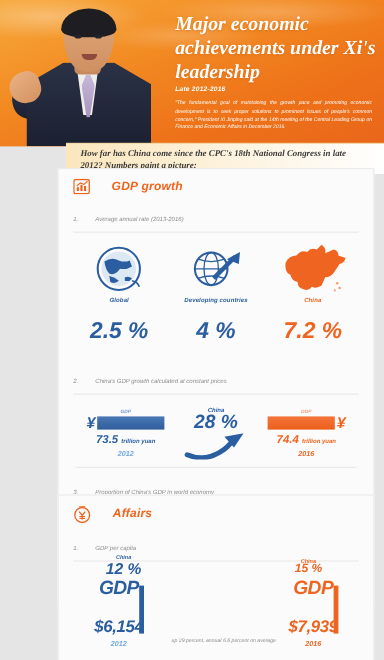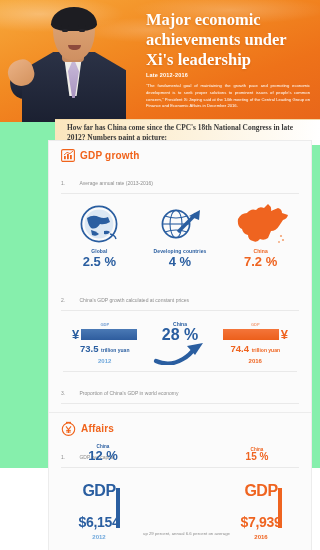--- a/index.html
+++ b/index.html
@@ -2,21 +2,21 @@
 <html><head>
 <meta charset="utf-8">
 <style>
   * { box-sizing: border-box; margin: 0; padding: 0; }
   html, body {
     width: 320px; height: 550px;
     font-family: "Liberation Sans", sans-serif;
     background: #ffffff;
     overflow: hidden;
   }
-  .page { position: relative; width: 320px; height: 468px; background: #86efac; }
+  .page { position: relative; width: 320px; height: 550px; background: #e5e5e5; font-style: italic; }
 
   
   .hero {
     position: relative; width: 320px; height: 122px;
     background: linear-gradient(160deg,#f7a93b 0%, #f28a22 38%, #ee7219 70%, #e8661a 100%);
     overflow: hidden;
   }
   .hero-clouds {
     position: absolute; inset: 0;
     background:
@@ -103,32 +103,32 @@
     border-left: 9px solid #e8861e; border-bottom: 8px solid transparent;
   }
 
   
   .card {
     position: absolute; left: 48px; top: 140px; width: 264px;
     background: #fbfbfb; border: 1px solid #ececec;
   }
   .card.income { top: 412px; }
 
-  .sec-head { display: flex; align-items: center; gap: 5px; padding: 8px 0 0 12px; }
+  .sec-head { display: flex; align-items: center; gap: 18px; padding: 8px 0 0 12px; }
   .sec-title { color: #f0631b; font-size: 10px; font-weight: 700; letter-spacing: .2px; }
 
   .sub-line { position: relative; margin: 9px 12px 0 12px; padding-bottom: 4px; border-bottom: 1px solid #e9e9e9; }
   .sub-line .num { display: inline-block; width: 14px; color: #8d8d8d; font-size: 5px; }
   .sub-line .txt { color: #8d8d8d; font-size: 5px; }
 
   .row { display: flex; align-items: flex-end; justify-content: space-around; padding: 8px 10px 10px 10px; }
 
   .stat { text-align: center; width: 72px; }
   .stat .label { font-size: 5px; font-weight: 700; letter-spacing: .1px; }
-  .stat .value { font-size: 13px; font-weight: 700; line-height: 1.05; margin-top: 1px; }
+  .stat .value { font-size: 19px; font-weight: 700; line-height: 1.05; margin-top: 13px; }
   .blue { color: #2a5ea0; }
   .orange { color: #ef6420; }
   .lblue { color: #6fa8dc; }
   .year { font-size: 6px; font-weight: 700; margin-top: 4px; }
 
   
   .cp-row { display: flex; align-items: center; justify-content: space-between; padding: 10px 14px 4px 14px; }
   .cp-side { width: 92px; text-align: center; }
   .bar-line { display: flex; align-items: center; justify-content: center; gap: 2px; }
   .yuan { font-size: 13px; font-weight: 700; line-height: 1; }

